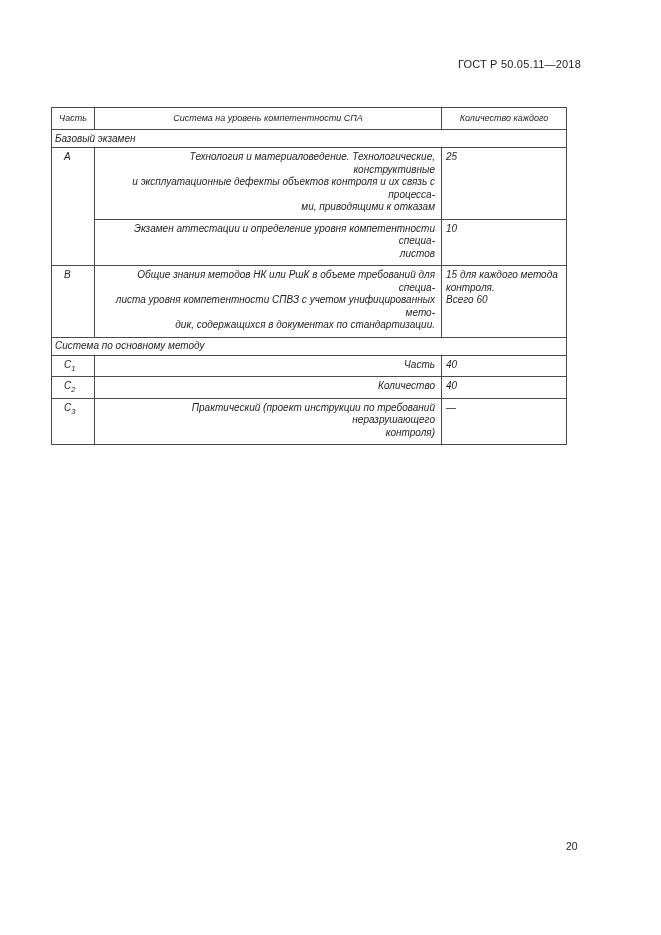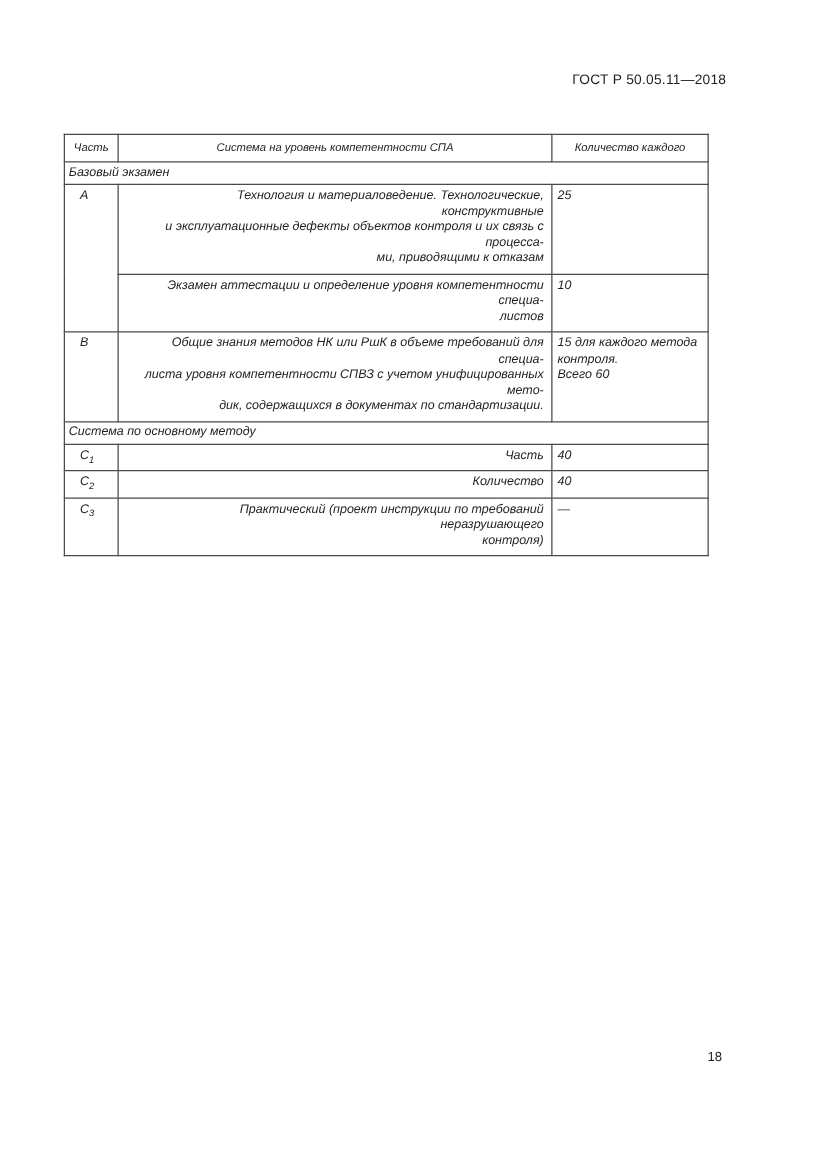--- a/index.html
+++ b/index.html
@@ -154,15 +154,15 @@
 
       <tr>
         <td class="cell-part"><span>С</span><sub>3</sub></td>
         <td class="cell-text">Практический  (проект  инструкции  по  требований  неразрушающего
 контроля)</td>
         <td class="cell-count">—</td>
       </tr>
     </tbody>
   </table>
 
-  <div class="page-number">18</div>
+  <div class="page-number">20</div>
 
 </div>
 
 </body></html>

